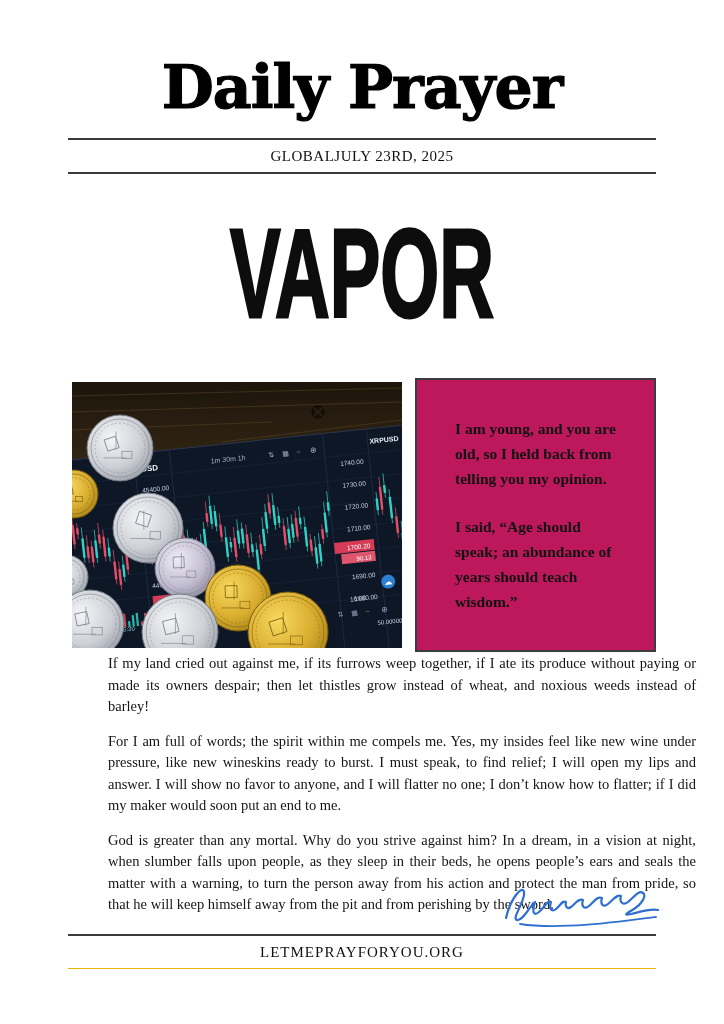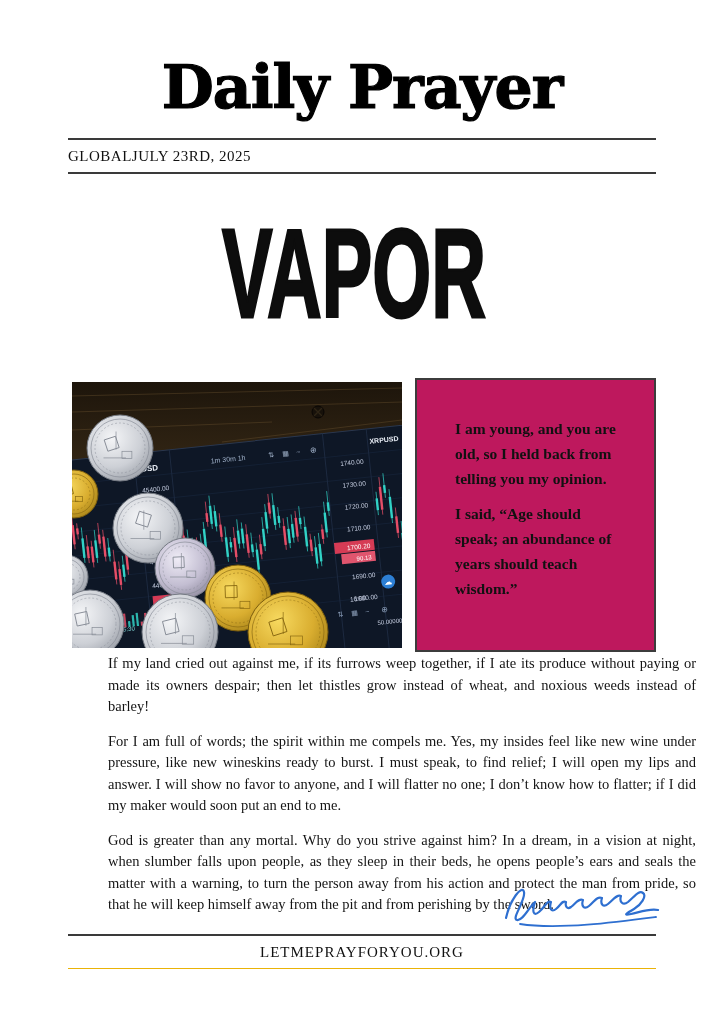--- a/index.html
+++ b/index.html
@@ -4,30 +4,30 @@
 <style>
   html,body{margin:0;padding:0;background:#ffffff;}
   .page{position:relative;width:704px;height:1024px;background:#ffffff;overflow:hidden;
         font-family:"Liberation Serif",serif;color:#1c1c1c;padding-left:44px;}
   
   .masthead{position:absolute;top:48px;left:0;width:724px;text-align:center;}
   .masthead h1{margin:0;font-family:"DejaVu Serif",serif;font-weight:bold;font-size:60px;
                line-height:78px;color:#000;-webkit-text-stroke:1.2px #000;letter-spacing:-1px;}
   .dateline{position:absolute;top:138px;left:68px;width:588px;height:32px;
             border-top:2px solid #3a3a3a;border-bottom:2px solid #3a3a3a;
-            display:flex;justify-content:flex-start;align-items:center;
+            display:flex;justify-content:center;align-items:center;
             font-size:15px;letter-spacing:0.5px;color:#111;}
   
-  .headline-wrap{position:absolute;top:213px;left:60px;width:588px;height:118px;text-decoration:underline;}
+  .headline-wrap{position:absolute;top:213px;left:68px;width:588px;height:118px;text-decoration:underline;}
   
   .photo{position:absolute;top:382px;left:72px;width:330px;height:266px;display:block;}
   .quotebox{position:absolute;top:378px;left:415px;width:241px;height:274px;box-sizing:border-box;
             background:#be185d;border:2px solid #3c3c3c;padding:36px 28px 0 38px;}
   .quotebox p{margin:0;font-size:15.5px;font-weight:bold;line-height:25px;color:#111;}
-  .quotebox p.q2{margin-top:10px;}
+  .quotebox p.q2{margin-top:23px;}
   .quotebox .attribution{margin-top:26px;font-weight:normal;font-style:italic;font-size:16px;}
   
   .body-copy{position:absolute;top:653px;left:68px;width:588px;margin-left:40px;}
   .body-copy p{margin:0 0 13px 0;font-size:14.5px;line-height:21.5px;text-align:justify;color:#141414;}
   .body-copy p.citation{font-style:italic;text-align:left;margin-top:16px;}
   .signature{position:absolute;top:878px;left:498px;width:170px;height:54px;}
   
   .footer{position:absolute;top:934px;left:68px;width:588px;height:32px;
           border-top:2px solid #3a3a3a;border-bottom:1px solid #eab308;
           display:flex;align-items:center;justify-content:center;

